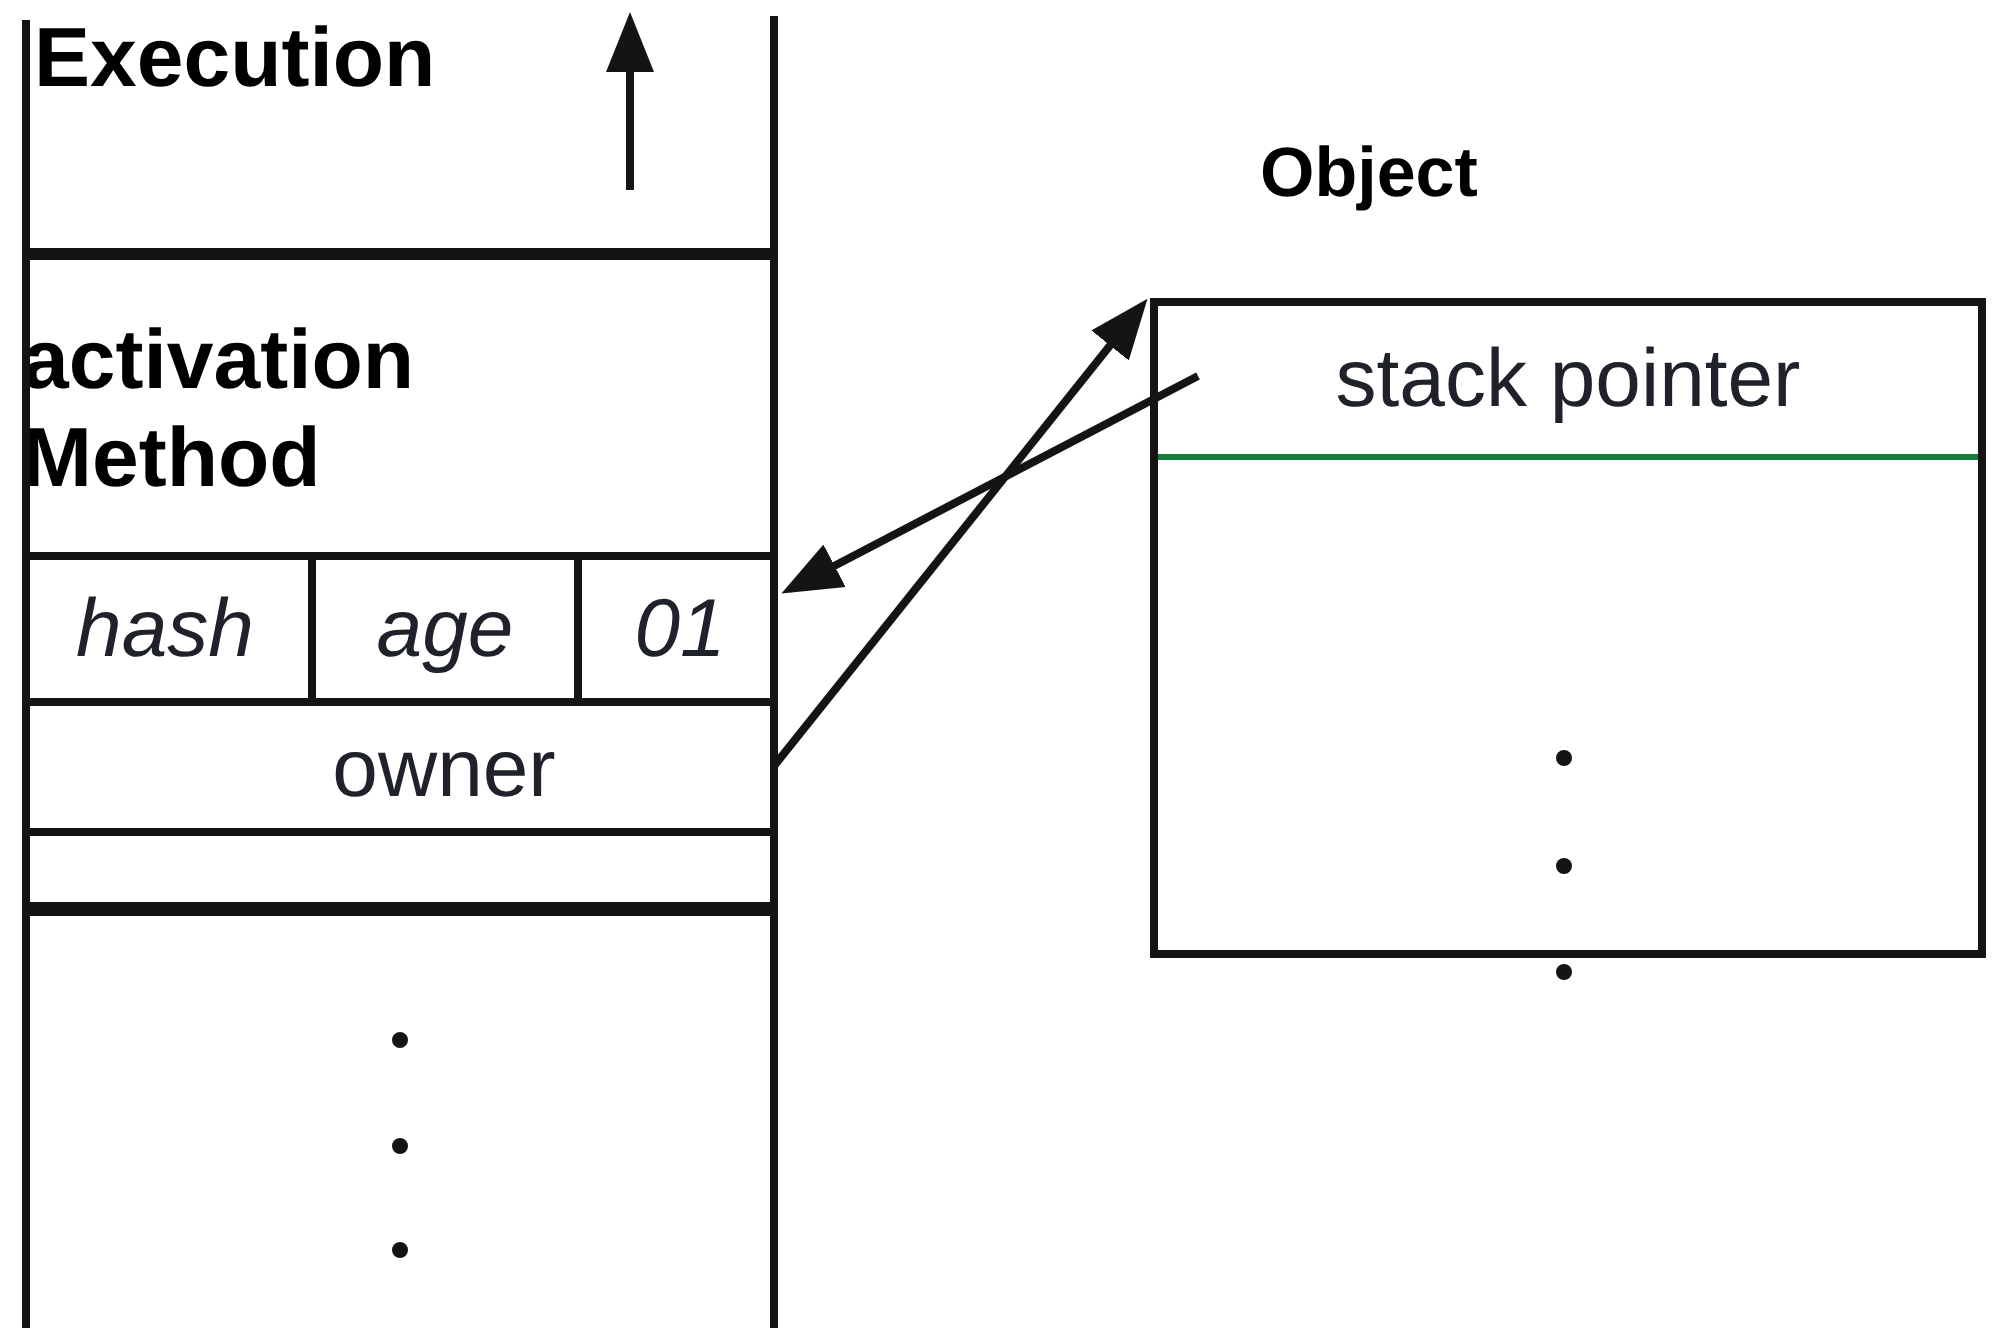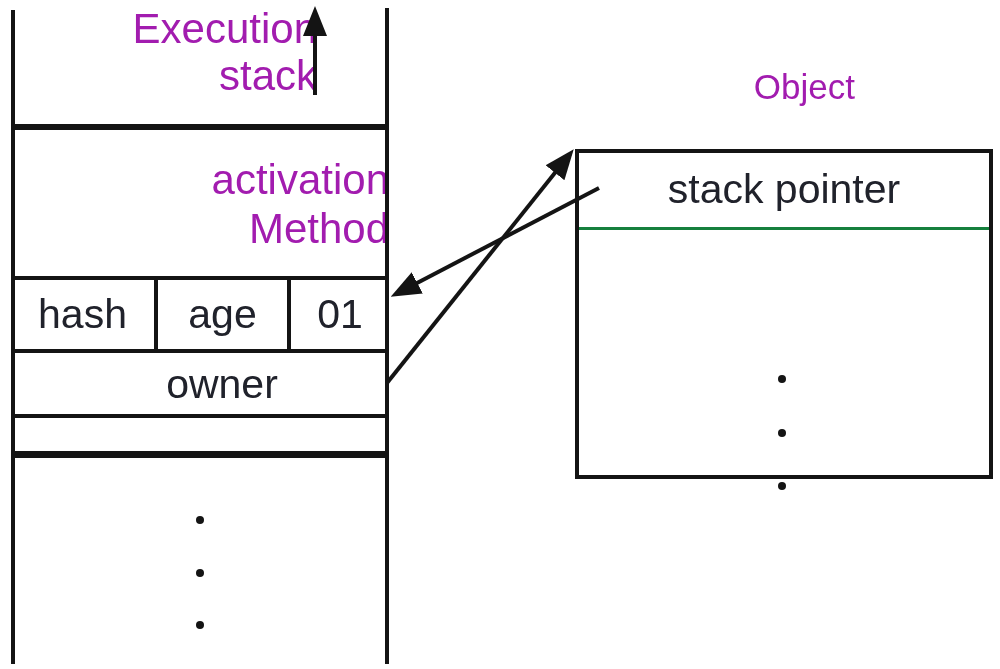--- a/index.html
+++ b/index.html
@@ -6,35 +6,35 @@
   .canvas {
     position: relative;
     width: 1000px;
     height: 669px;
     background: #ffffff;
     font-family: "Liberation Sans", "DejaVu Sans", sans-serif;
     color: #20222b;
     overflow: hidden;
   }
   .line { position: absolute; background: #141414; }
-  .txt { position: absolute; text-align: right; color: #a21caf; }
+  .txt { position: absolute; text-align: left; color: #000000; font-weight: bold; }
 
   
   .exec-label { left: 17px; top: 5px; width: 300px; font-size: 42px; line-height: 47px; }
   .method-label { left: 11px; top: 155px; width: 378px; font-size: 42px; line-height: 49px; }
 
   .vline-left  { left: 11px;  top: 10px;  width: 4px; height: 654px; z-index: 3; }
   .vline-right { left: 385px; top: 8px;   width: 4px; height: 656px; z-index: 3; }
   .hline-top    { left: 11px; top: 124px; width: 378px; height: 6px; z-index: 3; }
   .hline-bottom { left: 11px; top: 451px; width: 378px; height: 7px; z-index: 3; }
 
   .lock-row {
     position: absolute; left: 11px; top: 276px; width: 378px; height: 77px;
     border-top: 4px solid #141414; border-bottom: 4px solid #141414;
-    box-sizing: border-box; display: flex; z-index: 2;
+    box-sizing: border-box; display: flex; z-index: 2; font-style: italic;
   }
   .lock-row .cell { font-size: 41px; line-height: 68px; text-align: center; }
   .cell-hash { width: 143px; }
   .cell-age  { width: 129px; border-radius: 11px; }
   .cell-lock { flex: 1; }
   .cell-sep  { width: 4px; background: #141414; }
 
   .owner-row {
     position: absolute; left: 11px; top: 353px; width: 378px; height: 65px;
     border-bottom: 4px solid #141414; box-sizing: border-box;
@@ -60,21 +60,20 @@
   .arrows line { stroke: #141414; stroke-width: 4; }
   .arrows .head { fill: #141414; stroke: none; }
 </style>
 </head>
 <body>
 
 <div class="canvas">
 
   <div class="txt exec-label">
     <div>Execution</div>
-    <div>stack</div>
   </div>
 
   <div class="line vline-left"></div>
   <div class="line vline-right"></div>
   <div class="line hline-top"></div>
   <div class="line hline-bottom"></div>
 
   <div class="txt method-label">
     <div>activation</div>
     <div>Method</div>

